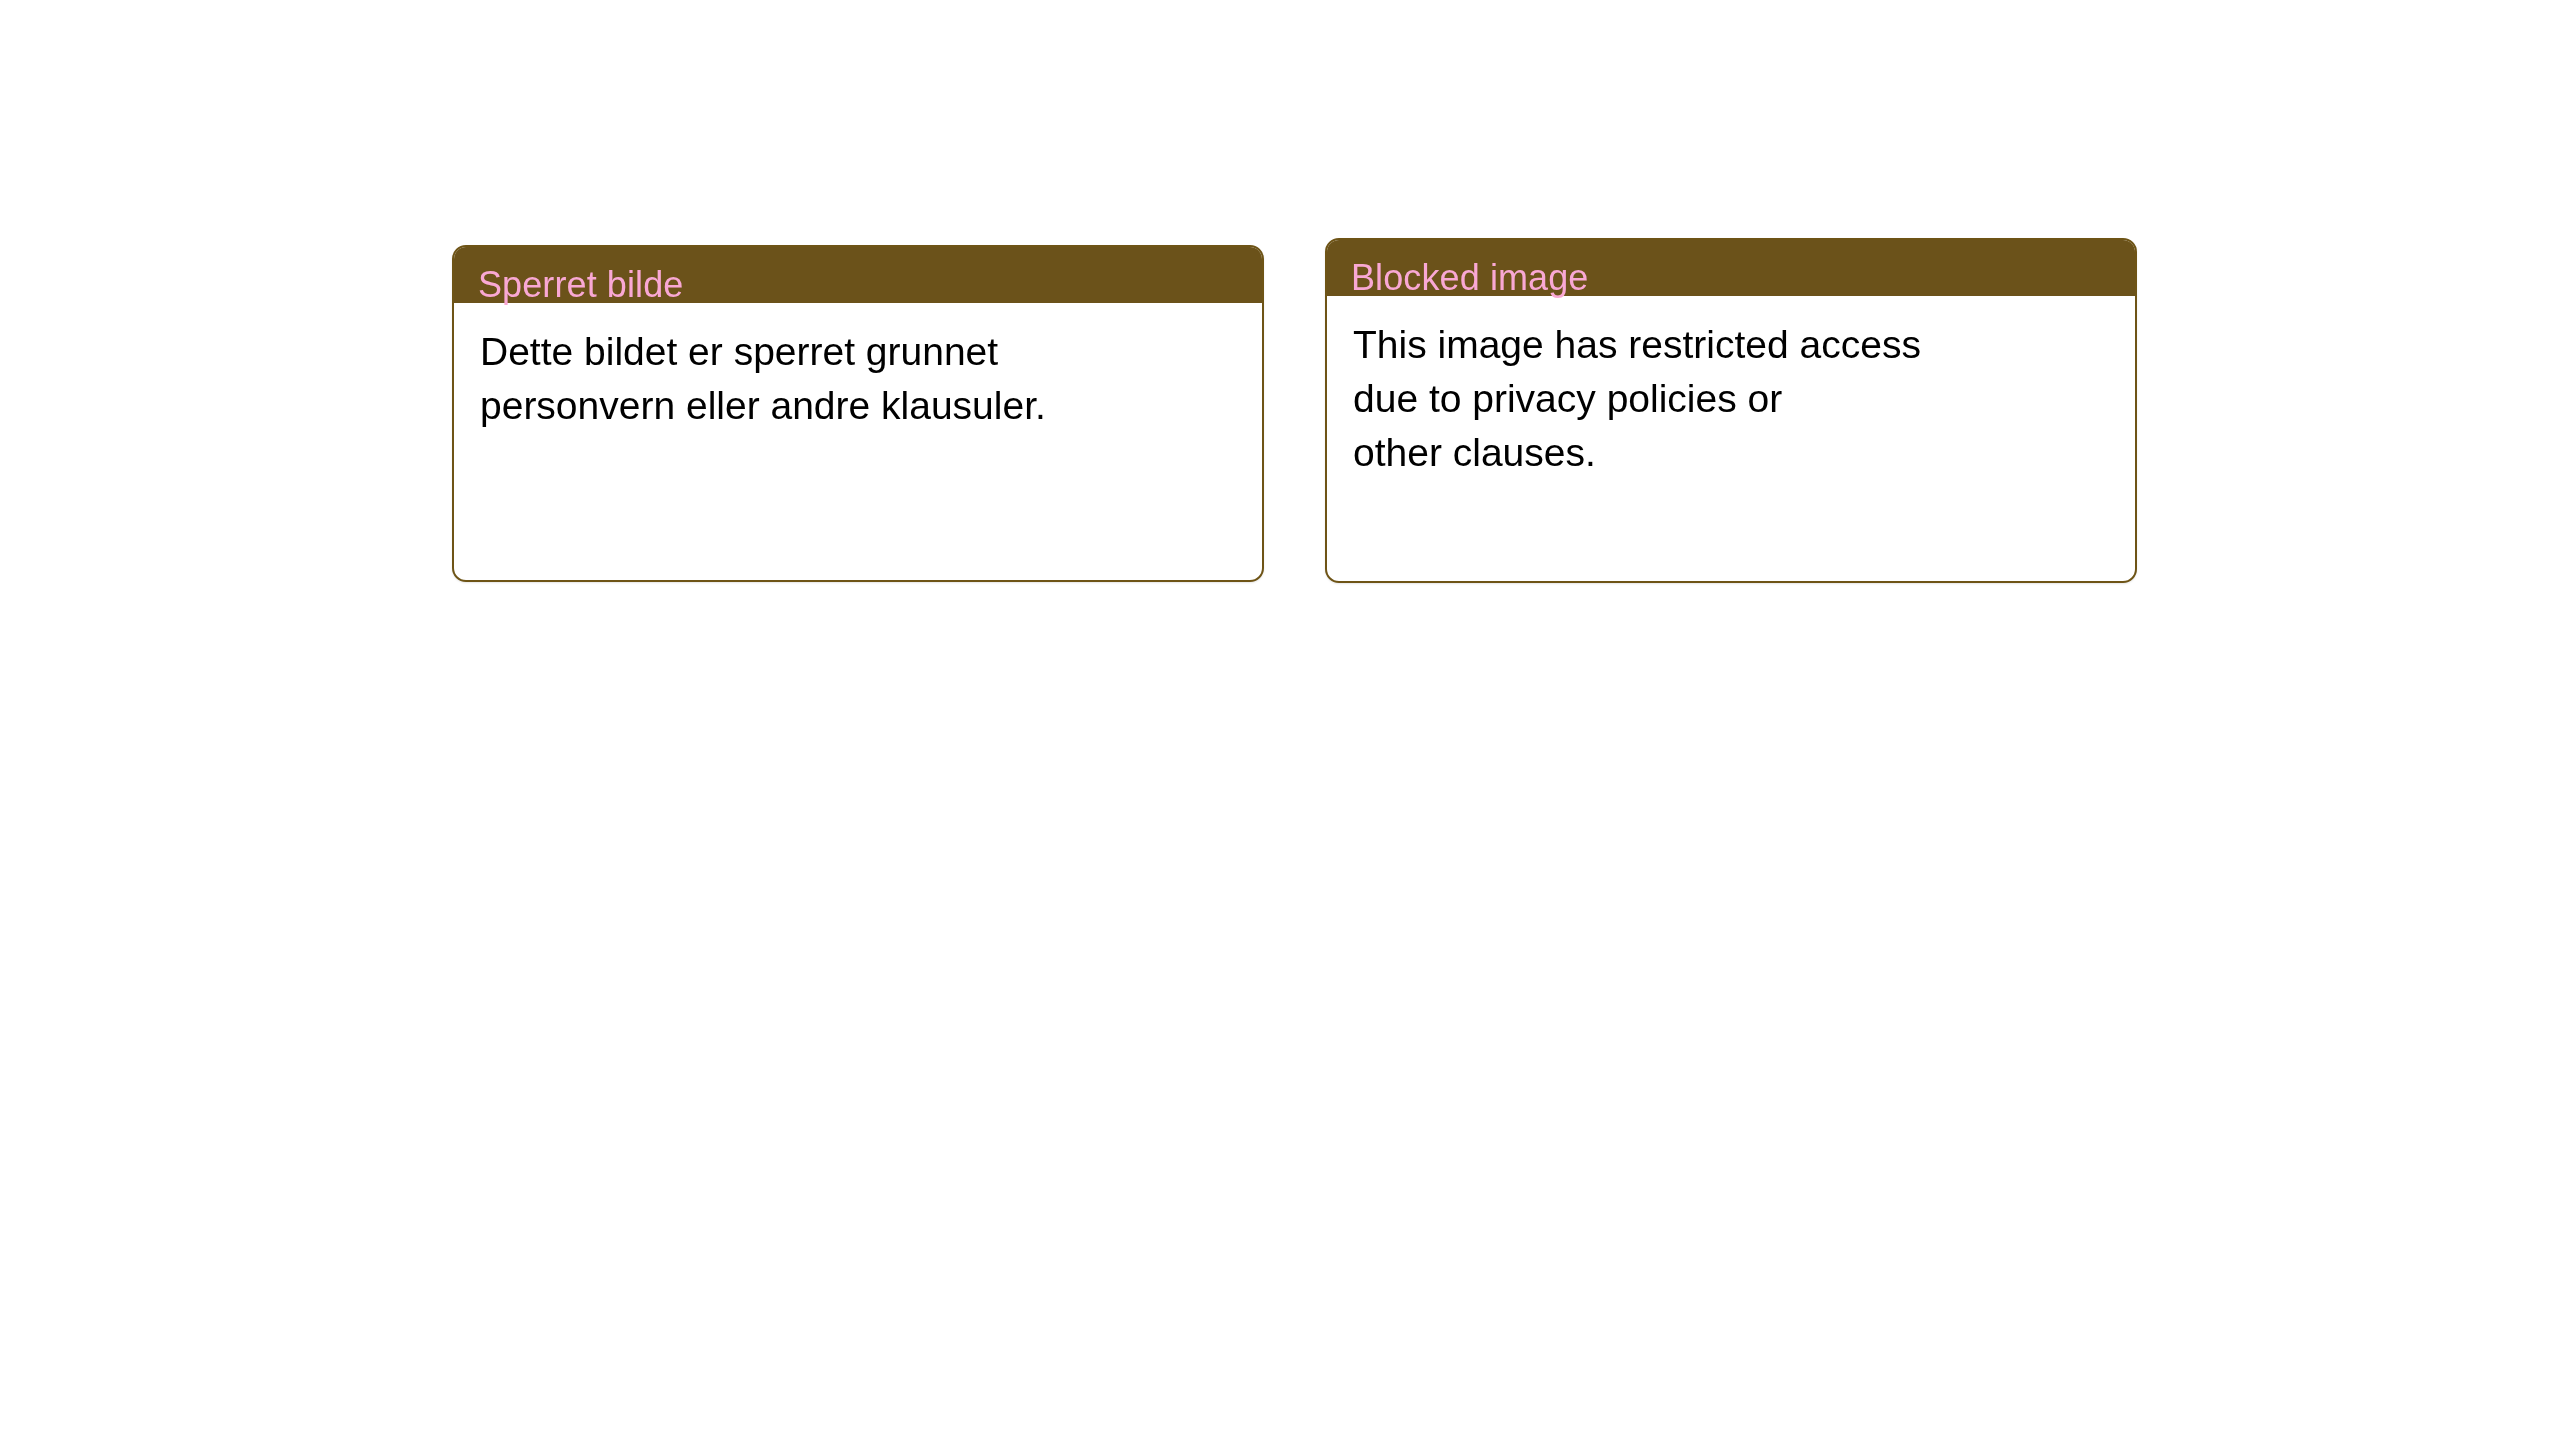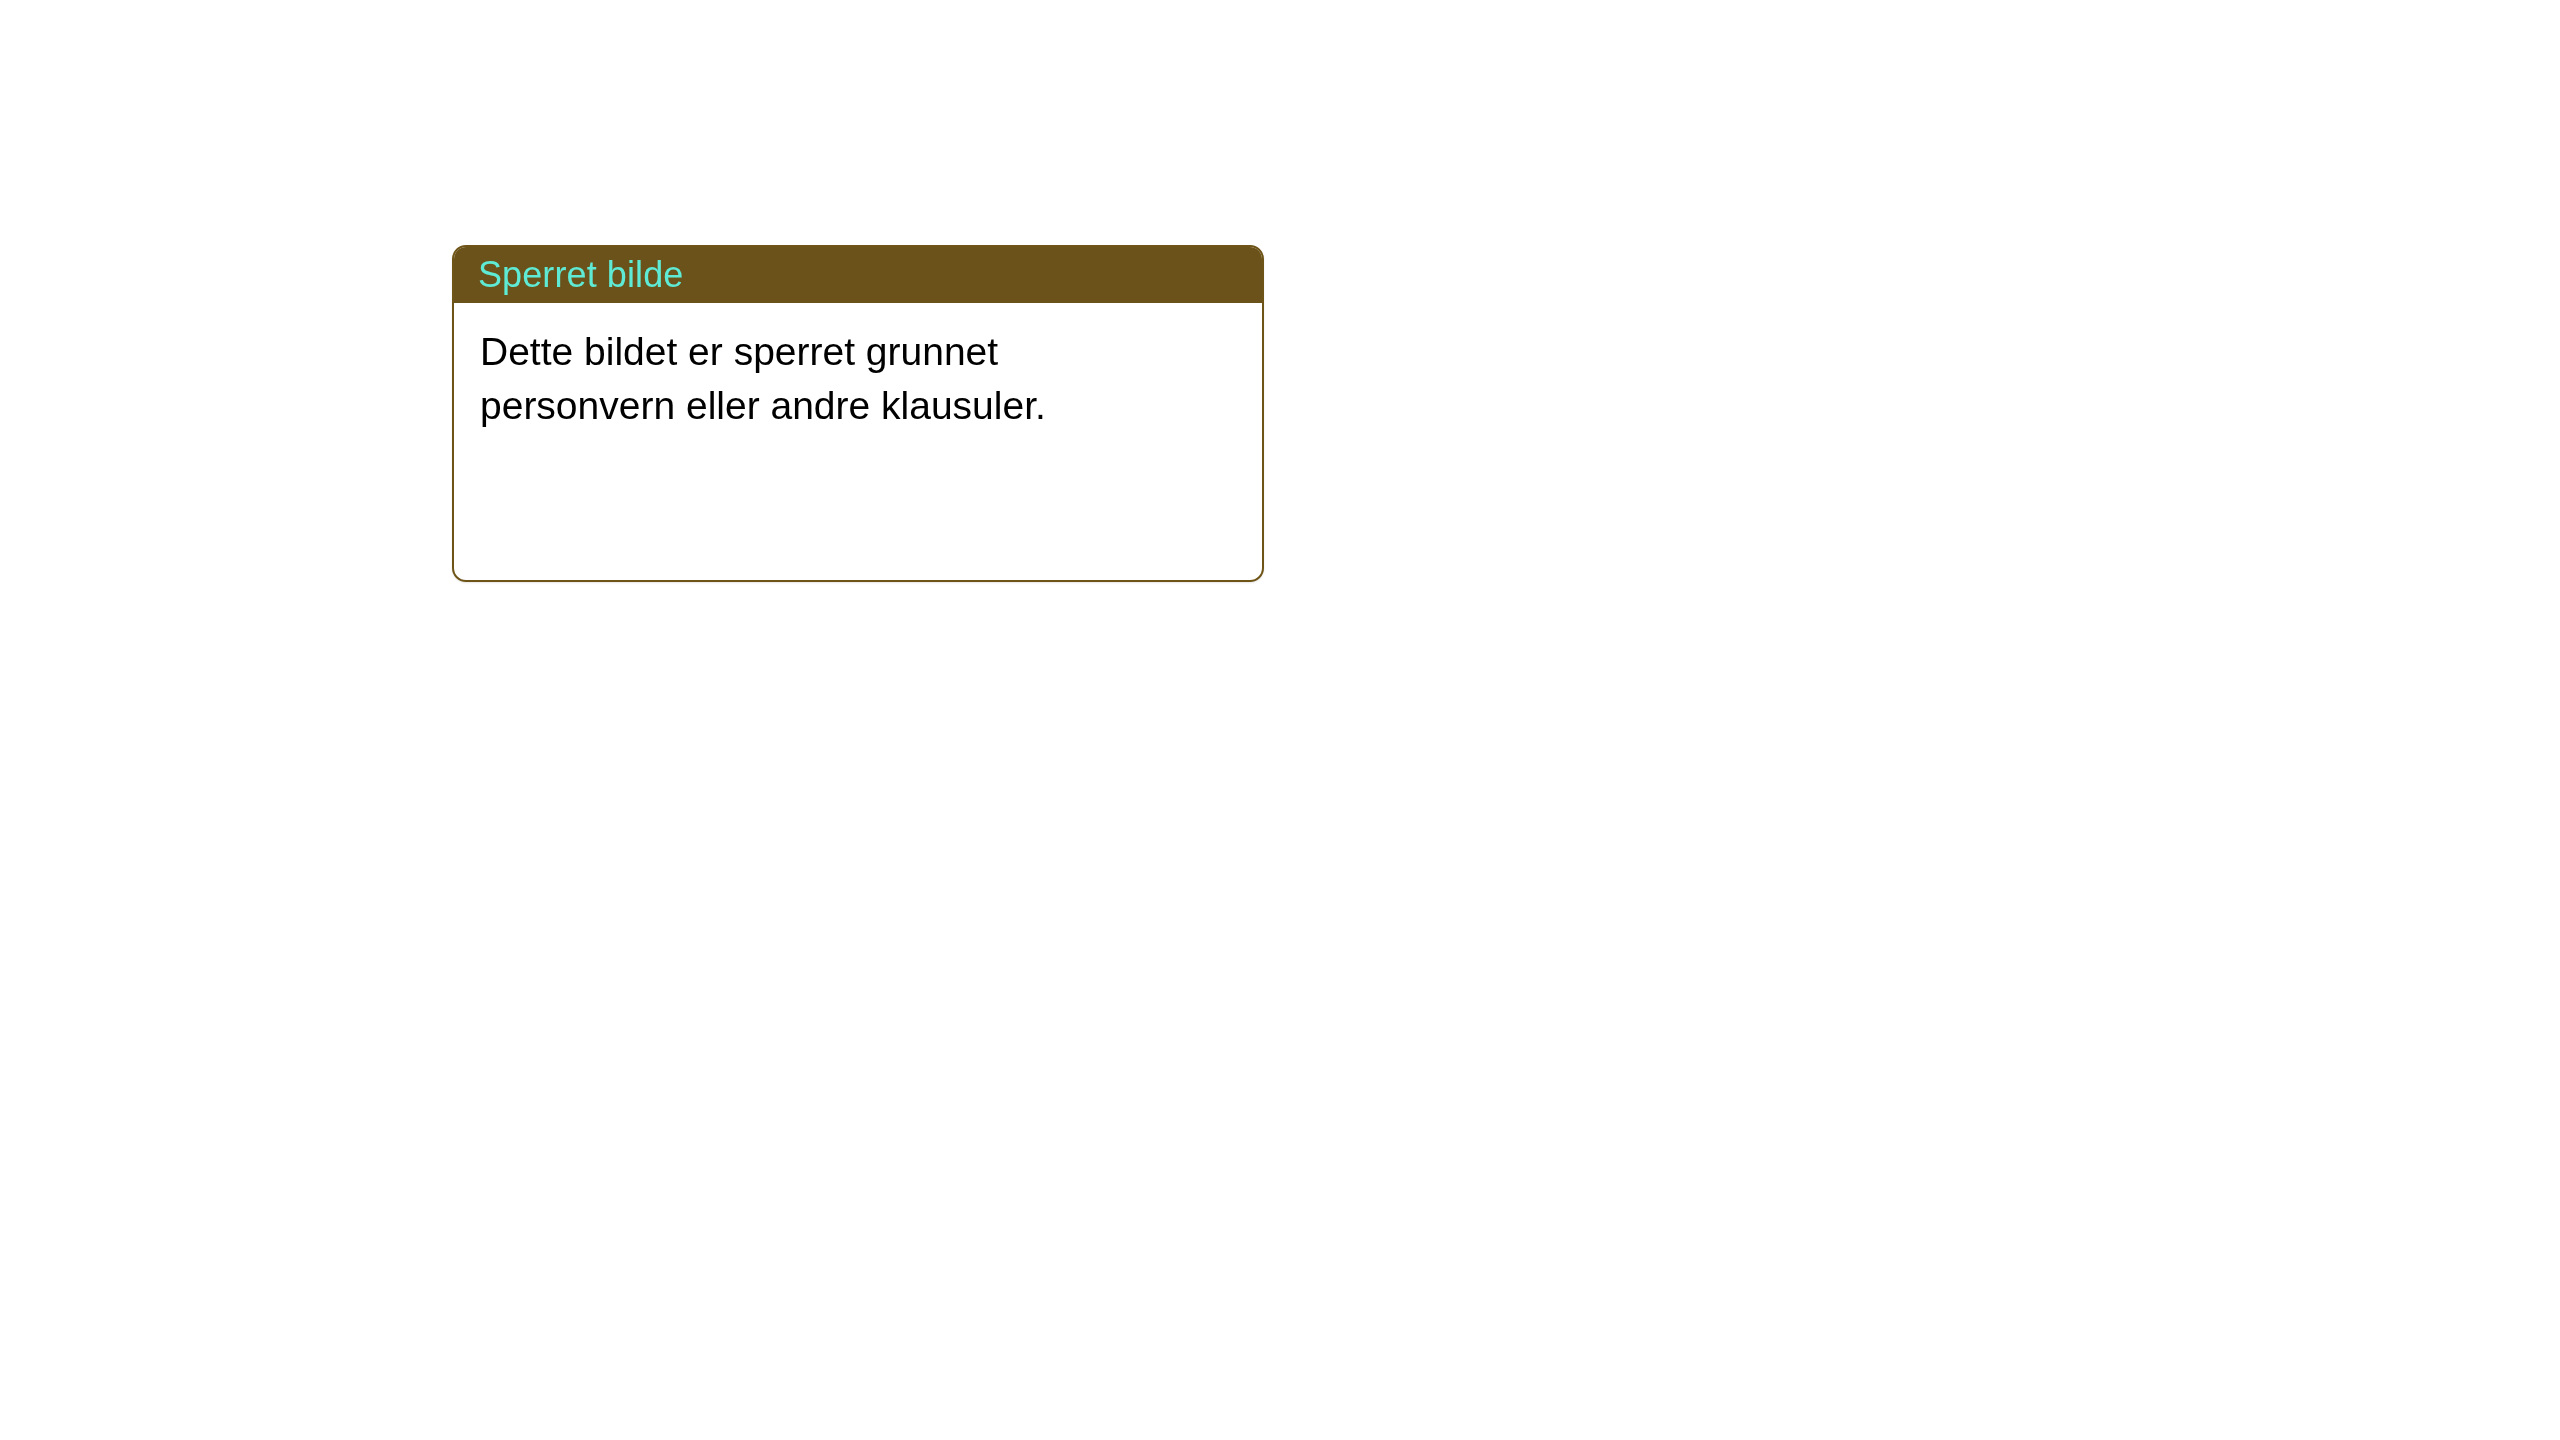--- a/index.html
+++ b/index.html
@@ -28,24 +28,24 @@
     background: #ffffff;
     border: 2px solid #6e5416;
     border-radius: 14px;
     overflow: hidden;
     box-shadow: 0 1px 2px rgba(0,0,0,0.10);
   }
 
   .notice-card .card-header {
     box-sizing: border-box;
     background: #6b521a;
-    color: #5eead4;
+    color: #f9a8d4;
     height: 56px;
     display: flex;
-    align-items: center;
+    align-items: flex-end;
     padding: 0 24px;
     font-size: 36px;
     line-height: 1;
     font-weight: 400;
     letter-spacing: 0.1px;
     white-space: nowrap;
   }
 
   .notice-card .card-body {
     box-sizing: border-box;
@@ -85,14 +85,24 @@
   <div class="notice-card" id="card-no">
     <div class="card-header">
       <span>Sperret bilde</span>
     </div>
     <div class="card-body">
       <p>Dette bildet er sperret grunnet
 personvern eller andre klausuler.</p>
     </div>
   </div>
 
+  <div class="notice-card" id="card-en">
+    <div class="card-header">
+      <span>Blocked image</span>
+    </div>
+    <div class="card-body">
+      <p>This image has restricted access
+due to privacy policies or
+other clauses.</p>
+    </div>
+  </div>
 
 </div>
 
 </body></html>

